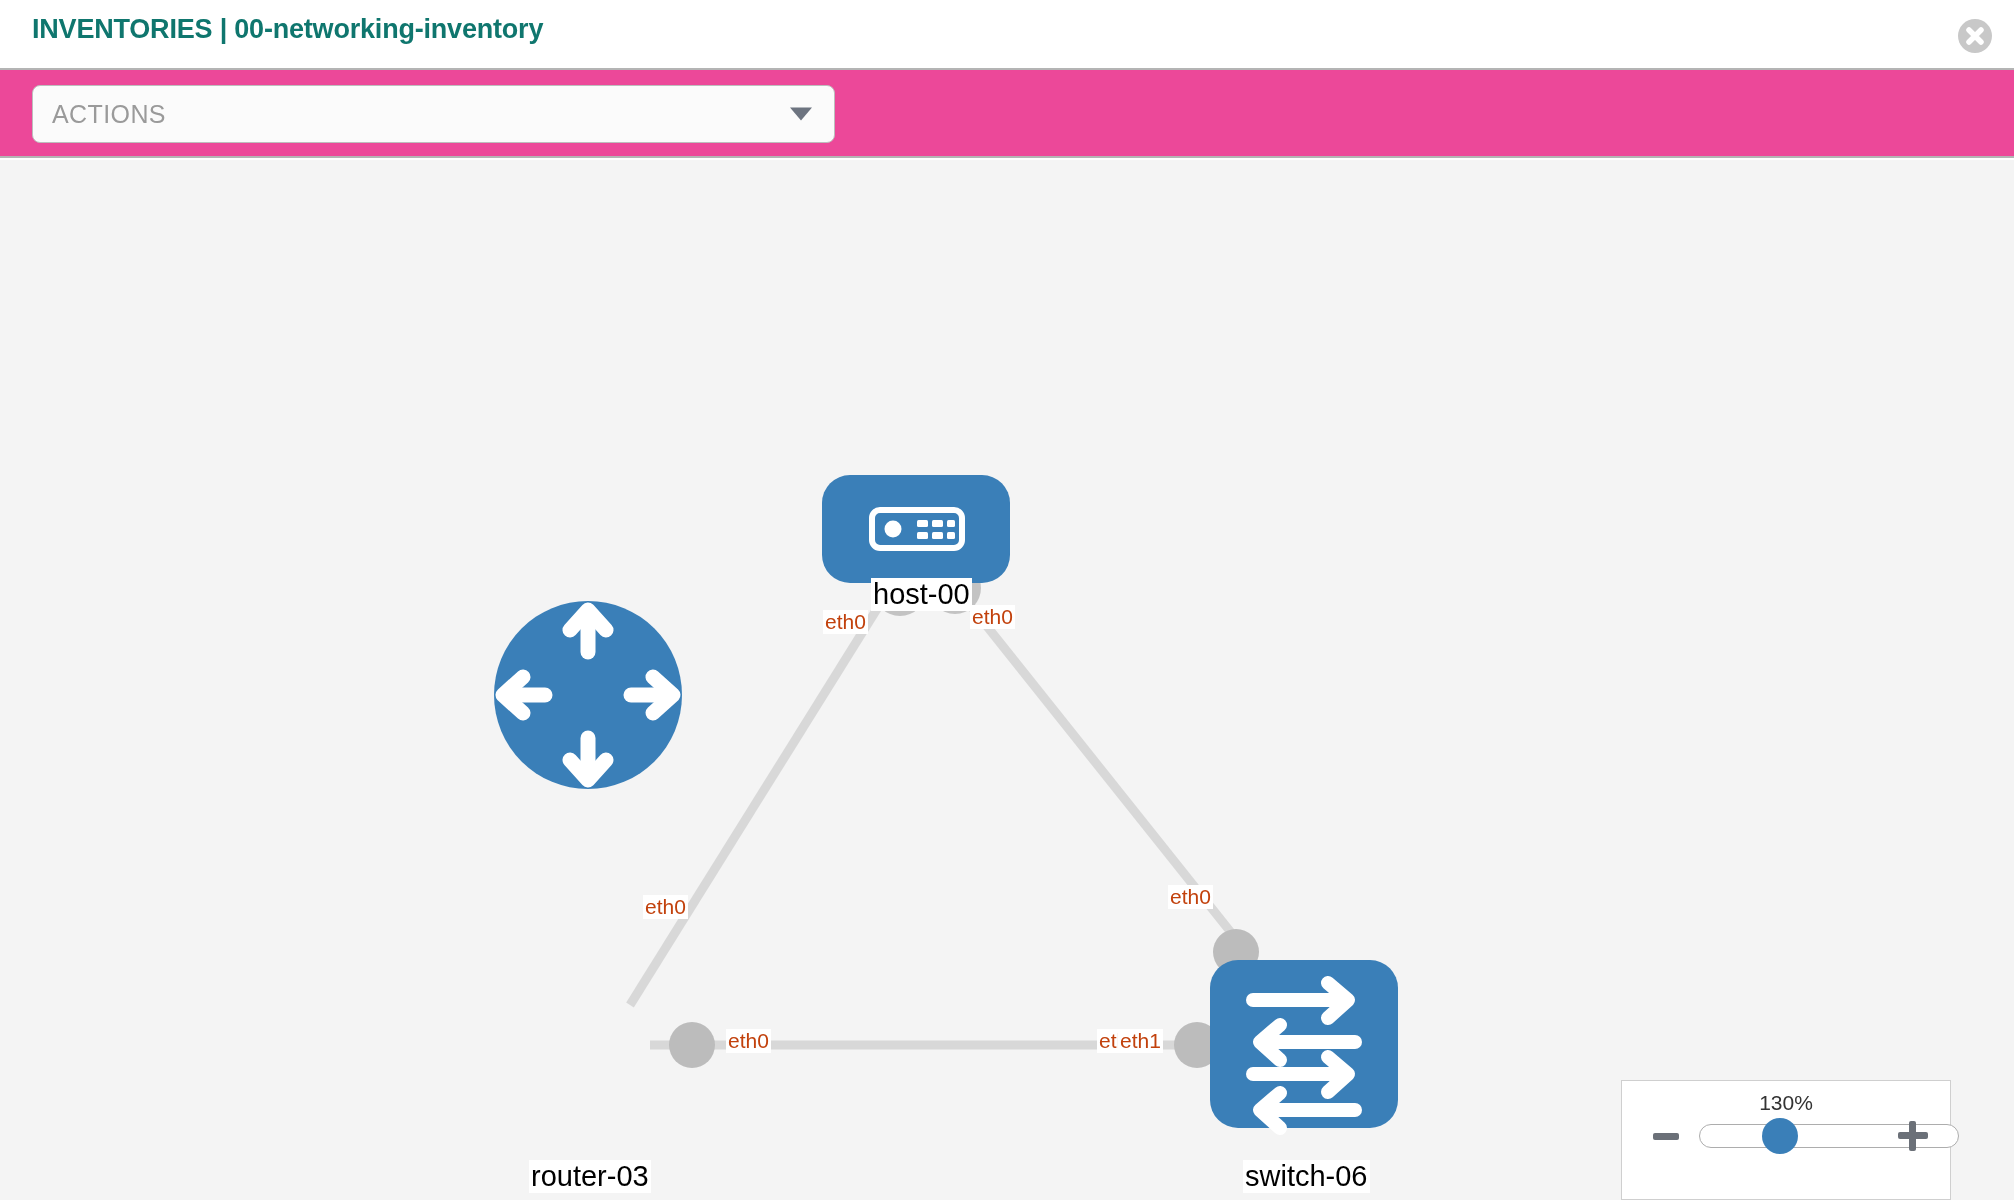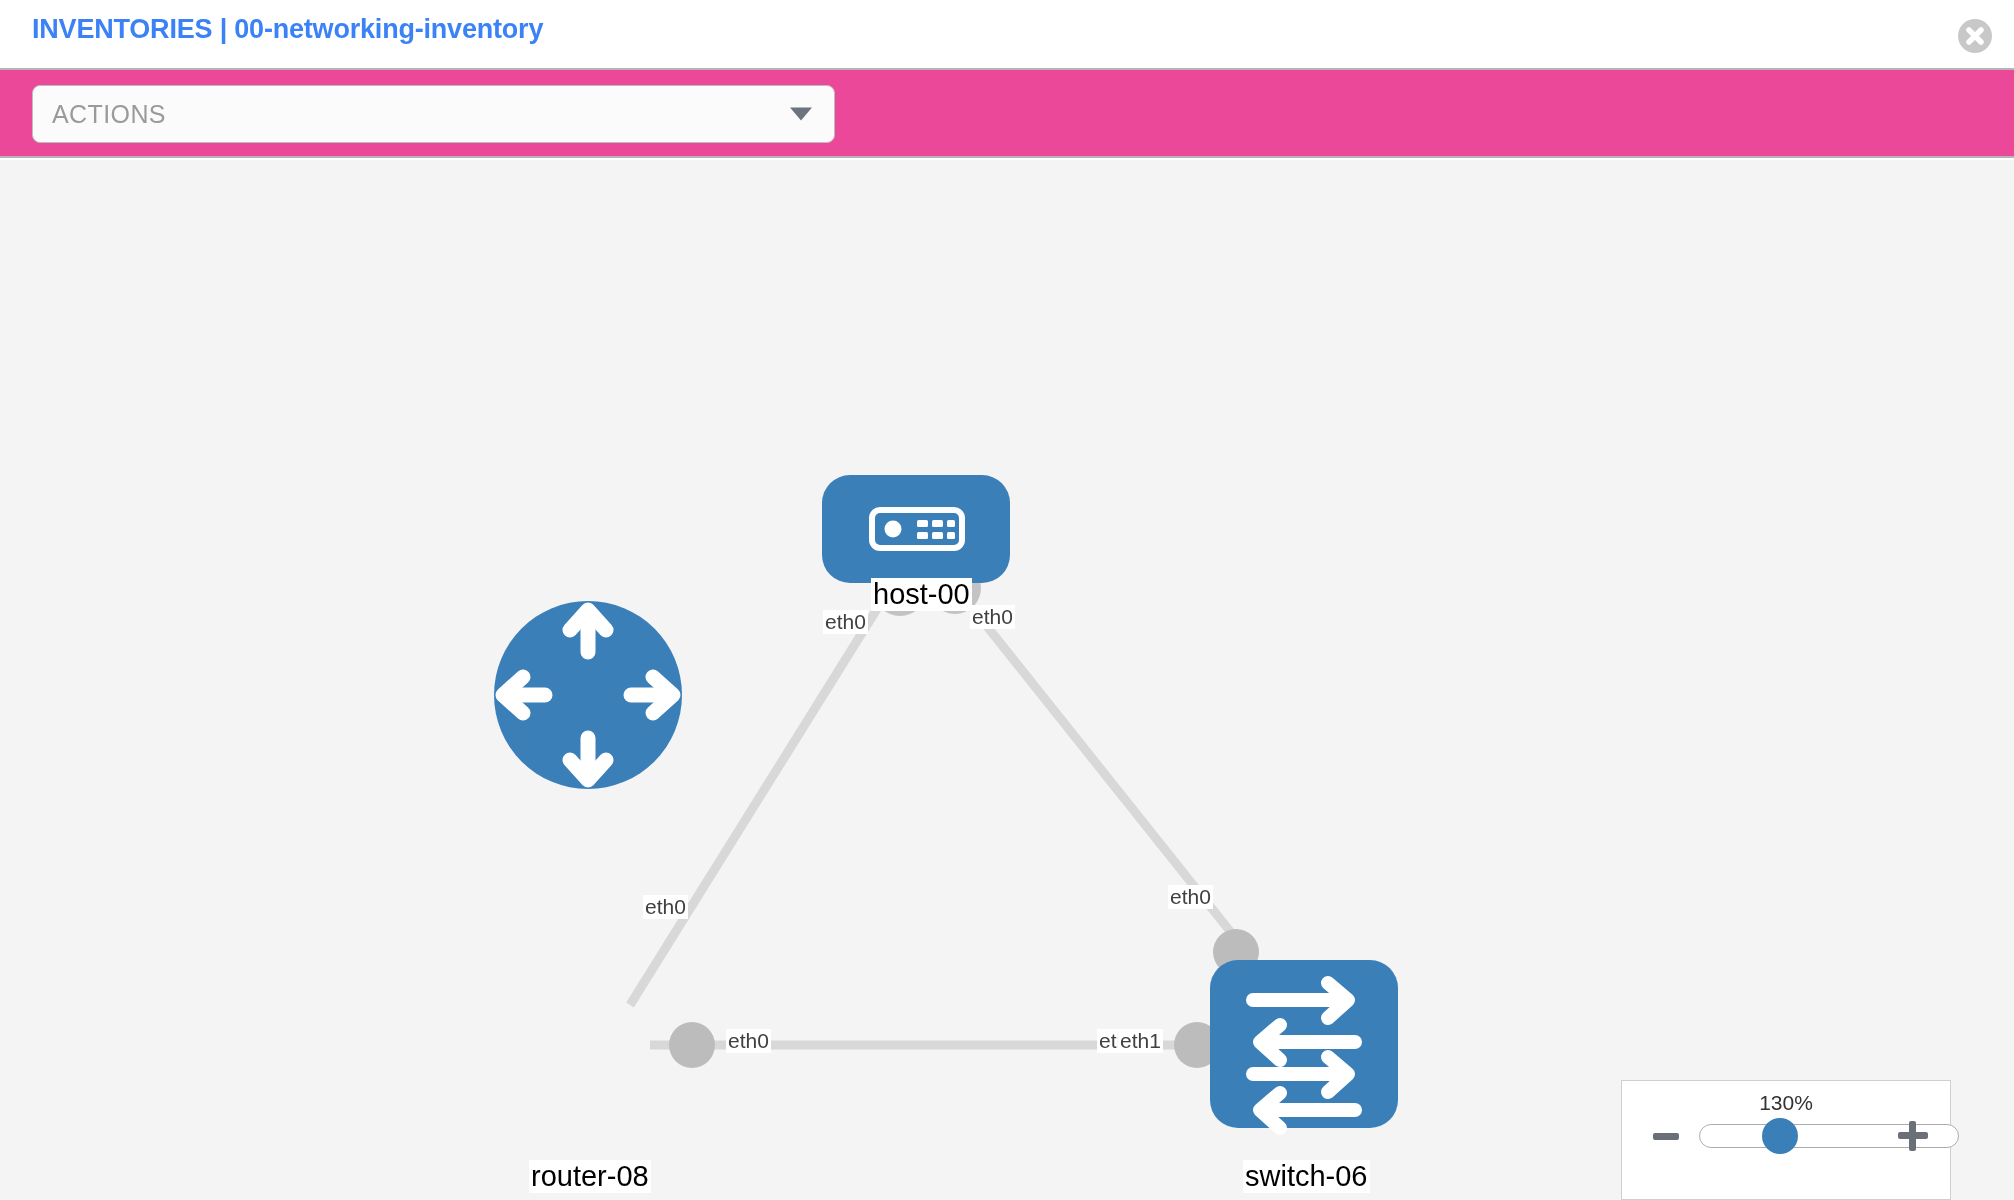--- a/index.html
+++ b/index.html
@@ -13,21 +13,21 @@
 
   
   #header {
     position: absolute; left: 0; top: 0;
     width: 2014px; height: 68px;
     background: #ffffff;
   }
   #page-title {
     position: absolute; left: 32px; top: 14px;
     font-size: 27px; font-weight: bold;
-    color: #3b82f6;
+    color: #0f766e;
     letter-spacing: -0.2px;
     white-space: nowrap;
   }
   #close-btn {
     position: absolute; right: 22px; top: 19px;
     width: 34px; height: 34px;
     border-radius: 50%;
     background: #c8c8c8;
     cursor: pointer;
   }
@@ -87,21 +87,21 @@
     position: absolute;
     font-size: 29px;
     color: #000000;
     background: #ffffff;
     white-space: nowrap;
     padding: 0 2px;
   }
   .elabel {
     position: absolute;
     font-size: 21px;
-    color: #404040;
+    color: #c2410c;
     background: #ffffff;
     white-space: nowrap;
     padding: 0 2px;
   }
 
   
   #zoom-control {
     position: absolute; left: 1621px; top: 1080px;
     width: 330px; height: 120px;
     background: #ffffff;
@@ -233,21 +233,21 @@
           <path d="M1280 865 L1260 882 L1280 900"></path>
         <path d="M1253 914 L1345 914"></path>
           <path d="M1328 897 L1348 914 L1328 932"></path>
         <path d="M1355 950 L1263 950"></path>
           <path d="M1280 933 L1260 950 L1280 968"></path>
       </g>
     </g>
   </svg>
 
   <div class="nlabel" style="left:871px; top:418px;">host-00</div>
-  <div class="nlabel" style="left:529px; top:1000px;">router-08</div>
+  <div class="nlabel" style="left:529px; top:1000px;">router-03</div>
   <div class="nlabel" style="left:1243px; top:1000px;">switch-06</div>
 
   <div class="elabel" style="left:823px; top:450px;">eth0</div>
   <div class="elabel" style="left:970px; top:445px;">eth0</div>
   <div class="elabel" style="left:643px; top:735px;">eth0</div>
   <div class="elabel" style="left:1168px; top:725px;">eth0</div>
   <div class="elabel" style="left:1097px; top:869px;">eth0</div>
   <div class="elabel" style="left:1118px; top:869px;">eth1</div>
   <div class="elabel" style="left:726px; top:869px;">eth0</div>
 </div>

